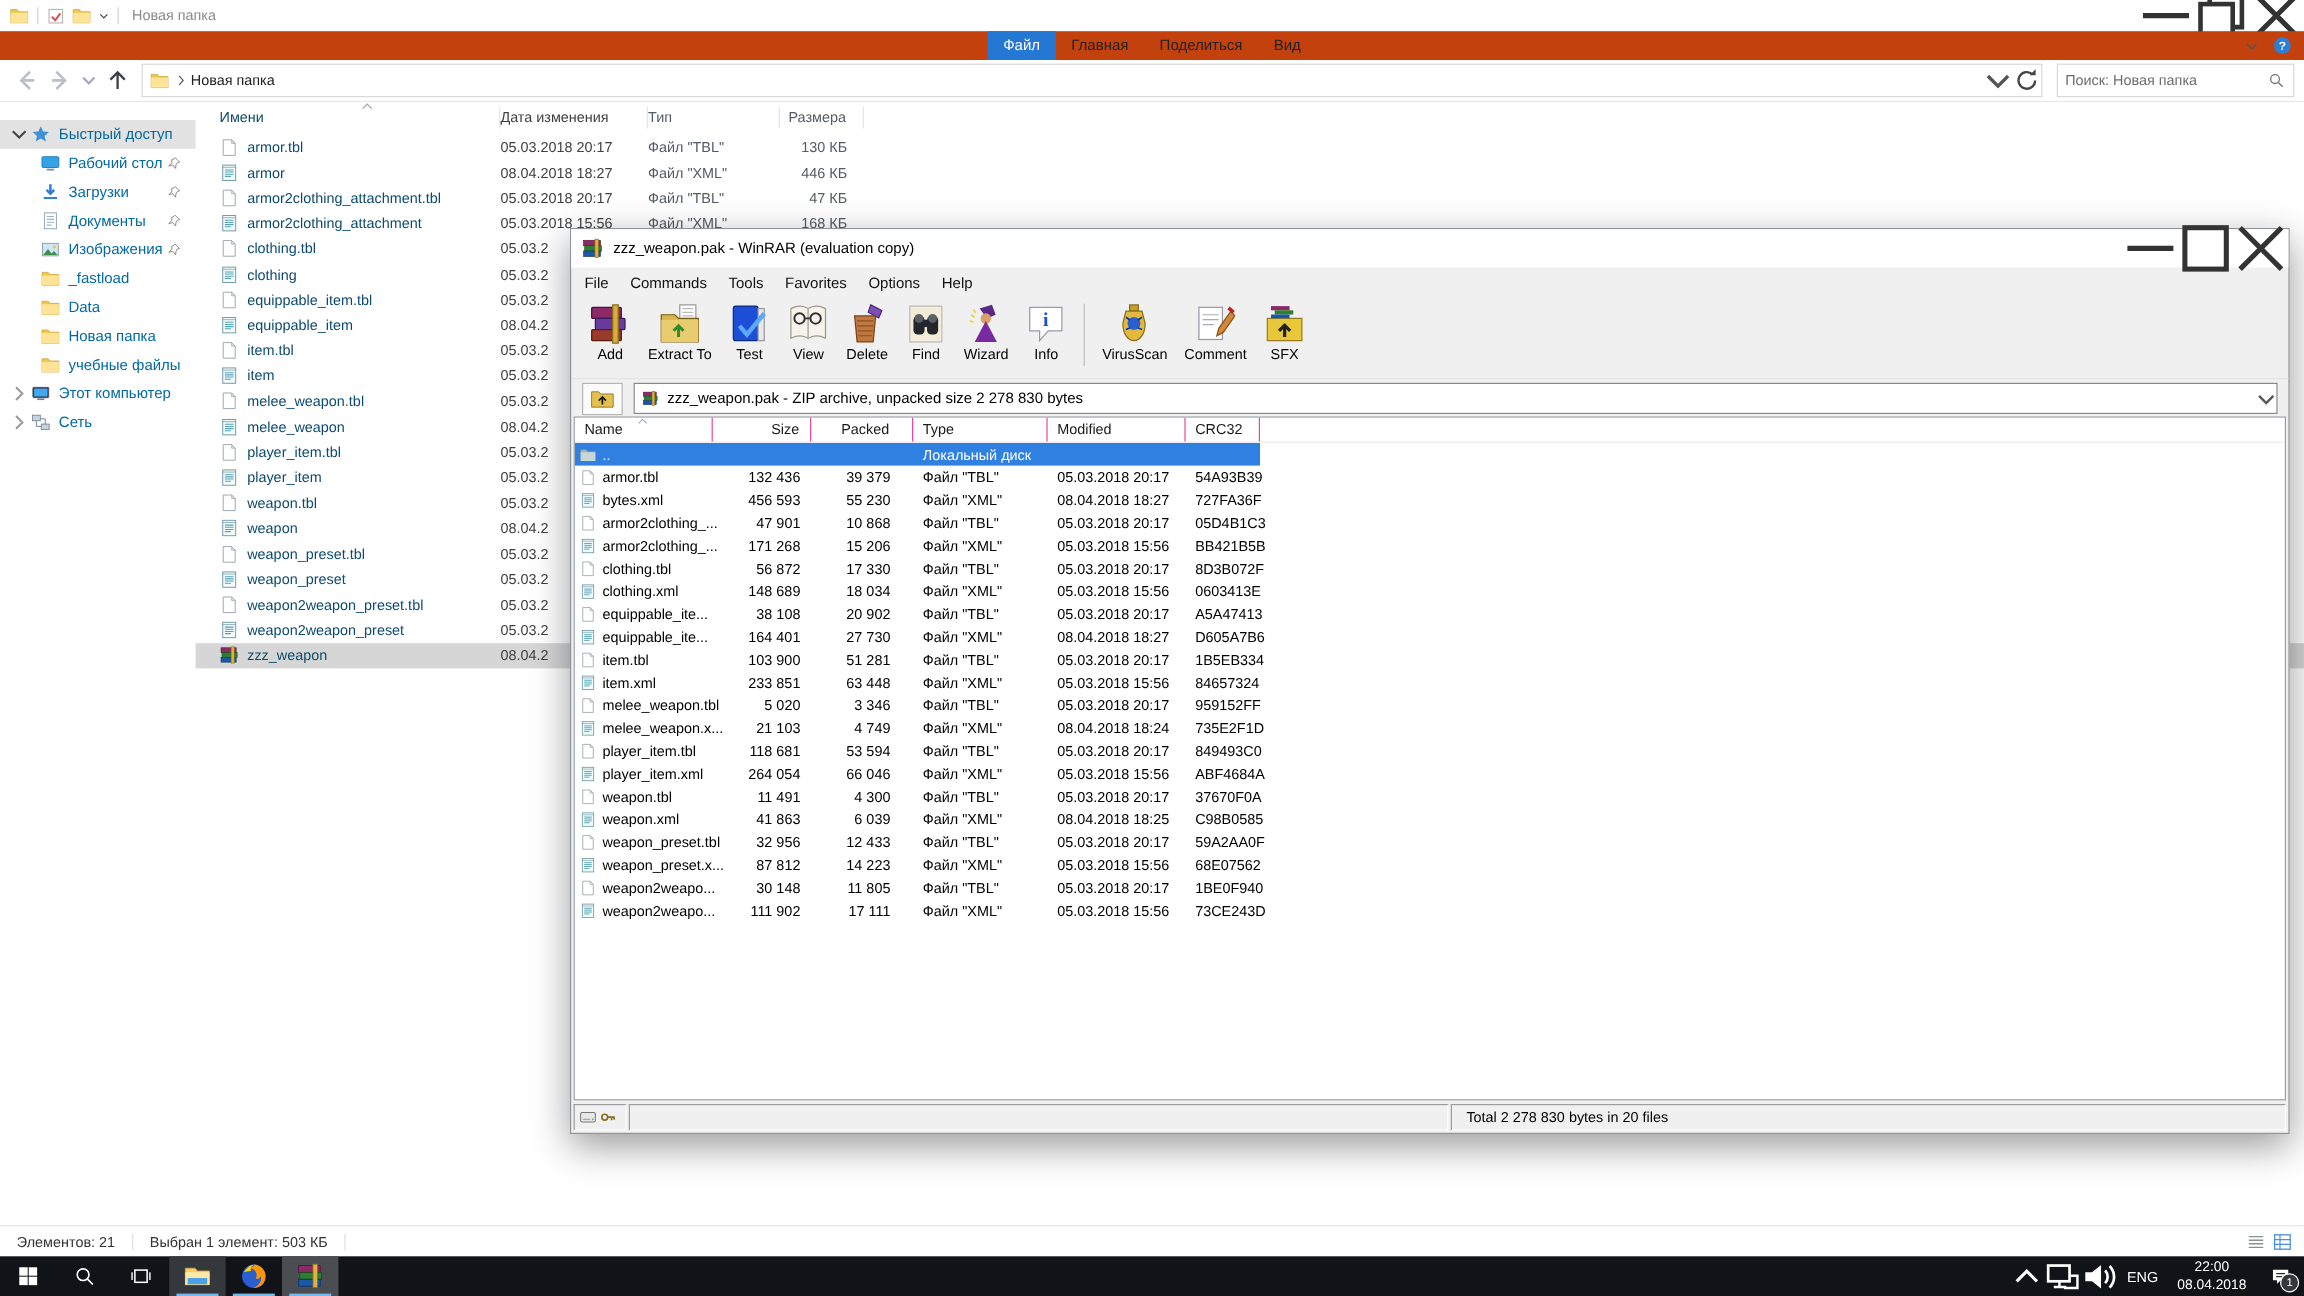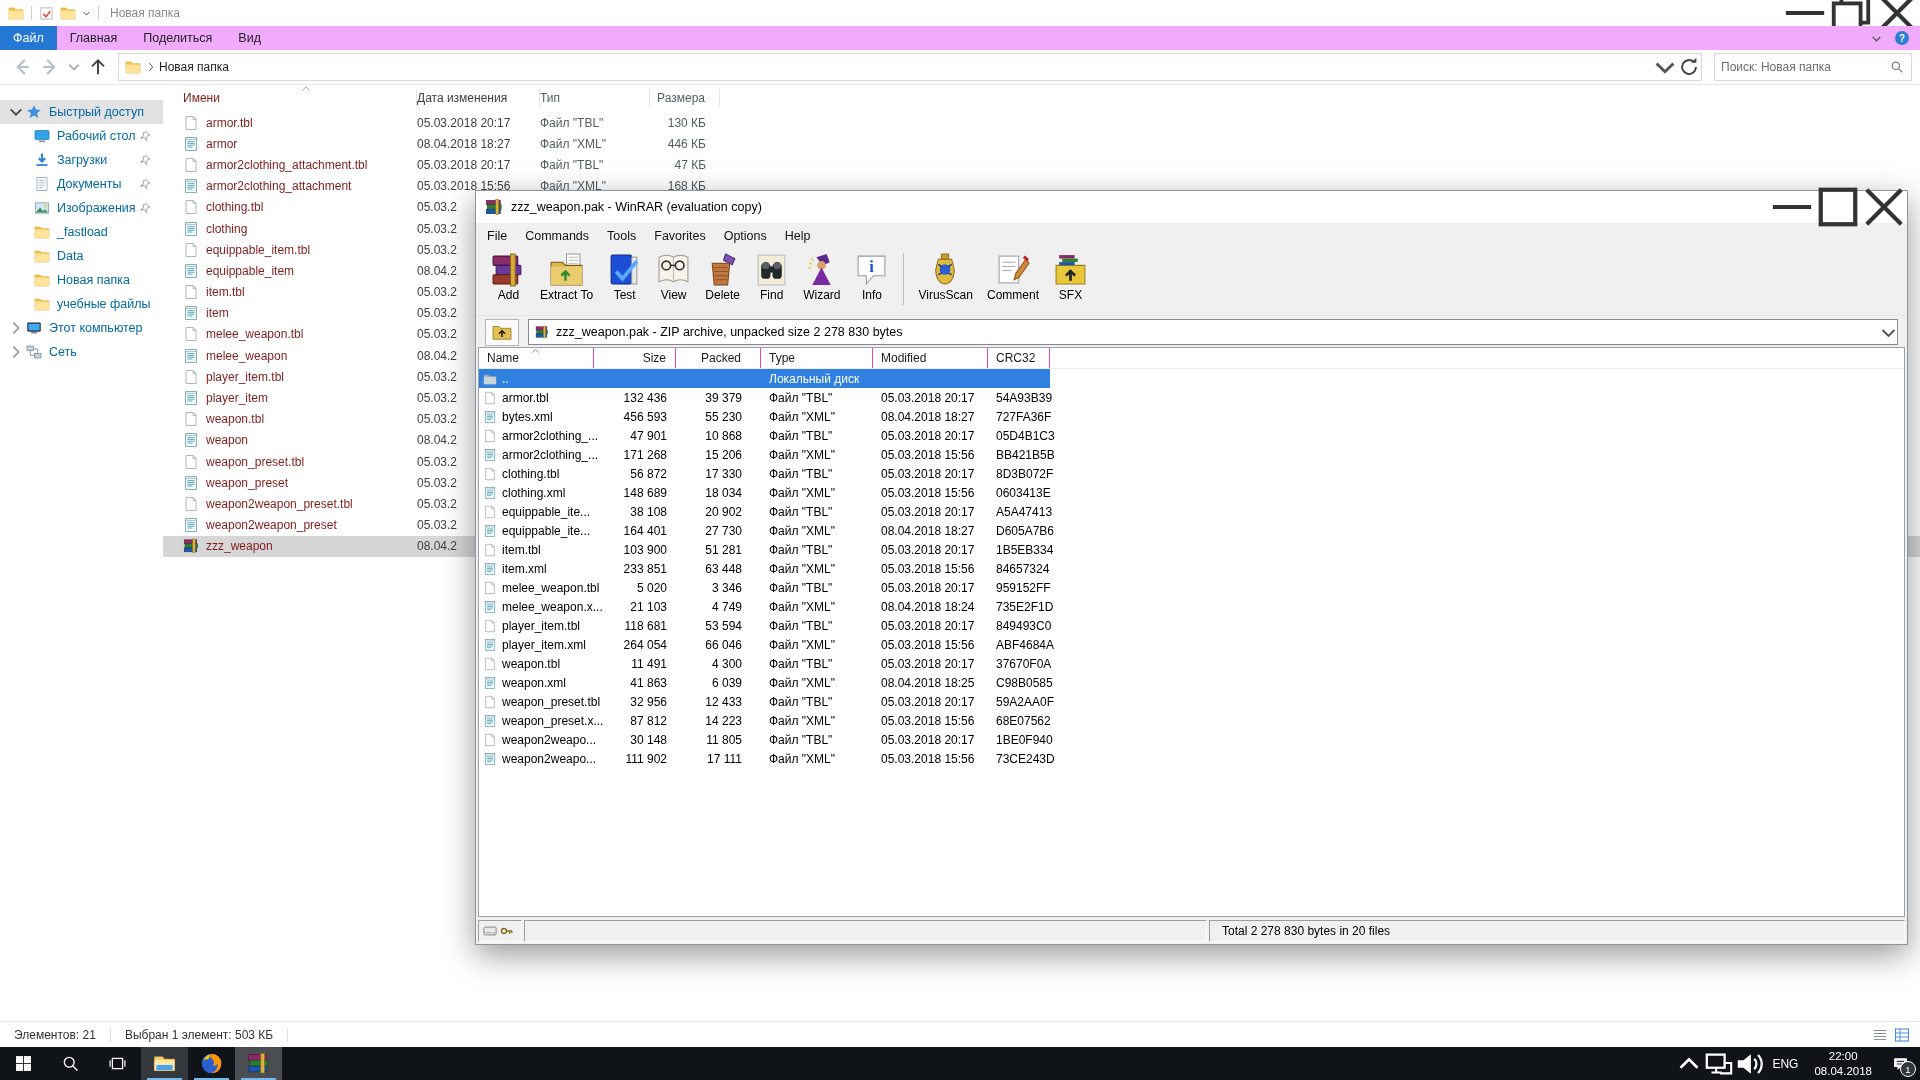--- a/index.html
+++ b/index.html
@@ -8,21 +8,21 @@
   .icn{display:inline-block;flex:none;}
   .icn svg{width:100%;height:100%;display:block;}
 
   
   .explorer{position:absolute;left:0;top:0;right:0;bottom:33px;background:#fff;}
   .ex-titlebar{height:26px;display:flex;align-items:center;background:#fff;padding-left:8px;}
   .qat-sep{width:1px;height:14px;background:#d0d0d0;margin:0 7px;}
   .ex-title{color:#8a8a8a;font-size:12px;margin-left:4px;}
   .ex-controls{margin-left:auto;display:flex;height:100%;}
   .win-ctrl{width:46px;height:100%;display:flex;align-items:center;justify-content:center;}
-  .ex-tabrow{height:24px;display:flex;align-items:stretch;position:relative;background:#f0abfc;}
+  .ex-tabrow{height:24px;display:flex;align-items:stretch;position:relative;background:#c2410c;justify-content:center;}
   .ex-tab{padding:0 13px;display:flex;align-items:center;font-size:12.5px;color:#222;}
   .ex-tab.active{background:#2577d4;color:#fff;}
   .ex-ribbon-right{position:absolute;right:10px;top:0;height:100%;display:flex;align-items:center;gap:12px;}
   .ex-navrow{height:34px;display:flex;align-items:center;background:#fff;border-bottom:1px solid #e8e8e8;padding:0 8px 0 10px;gap:4px;}
   .nav-btn{width:24px;height:24px;display:flex;align-items:center;justify-content:center;}
   .ex-addr{flex:1;height:26px;border:1px solid #d9d9d9;display:flex;align-items:center;padding-left:6px;margin-left:4px;background:#fff;font-size:12px;color:#222;}
   .ex-addr .crumb{margin:0 4px;}
   .addr-right{margin-left:auto;display:flex;align-items:center;}
   .addr-btn{width:24px;height:24px;display:flex;align-items:center;justify-content:center;}
   .ex-search{width:196px;height:26px;border:1px solid #d9d9d9;margin-left:8px;display:flex;align-items:center;background:#fff;}
@@ -36,21 +36,21 @@
   .sb-ic{width:16px;height:16px;margin-left:2px;}
   .sb-ic.child{margin-left:34px;}
   .sb-label{margin-left:7px;white-space:nowrap;}
   .sb-pin{width:12px;height:12px;margin-left:auto;margin-right:12px;}
   .ex-main{flex:1;position:relative;}
   .ex-headers{height:28px;display:flex;align-items:center;font-size:12px;color:#44546a;position:relative;}
   .ex-h{height:18px;display:flex;align-items:center;border-right:1px solid #e5e5e5;box-sizing:border-box;}
   .ex-sort{position:absolute;left:138px;top:1px;width:10px;height:7px;}
   .ex-row{height:21.2px;display:flex;align-items:center;font-size:12px;}
   .ex-row.sel{background:#d6d6d6;}
-  .c-name{width:254px;padding-left:20px;box-sizing:border-box;display:flex;align-items:center;gap:7px;color:#7f1d1d;white-space:nowrap;}
+  .c-name{width:254px;padding-left:20px;box-sizing:border-box;display:flex;align-items:center;gap:7px;color:#0c4a6e;white-space:nowrap;}
   .c-name .icn{width:16px;height:16px;}
   .c-date{width:123px;color:#404040;white-space:nowrap;}
   .c-type{width:110px;color:#555b63;white-space:nowrap;}
   .c-size{width:70px;text-align:right;color:#555b63;padding-right:14px;box-sizing:border-box;}
   .hd-name{justify-content:flex-start;}
   .hd-size{justify-content:flex-end;}
   .ex-status{position:absolute;left:0;right:0;bottom:0;height:25px;border-top:1px solid #e5e5e5;display:flex;align-items:center;font-size:12px;color:#333;background:#fff;}
   .st-item{padding:0 14px;height:14px;display:flex;align-items:center;border-right:1px solid #e0e0e0;}
   .ex-viewbtns{margin-left:auto;margin-right:10px;display:flex;gap:6px;}
   .ex-viewbtns .icn{width:16px;height:16px;}

